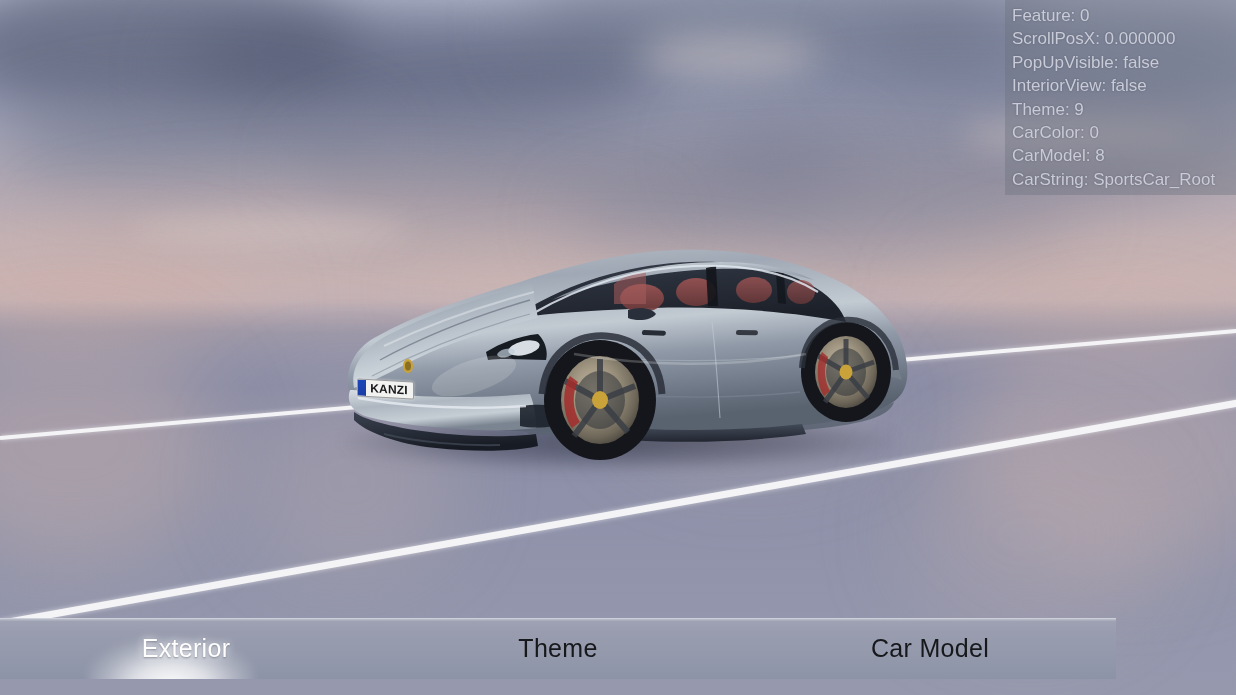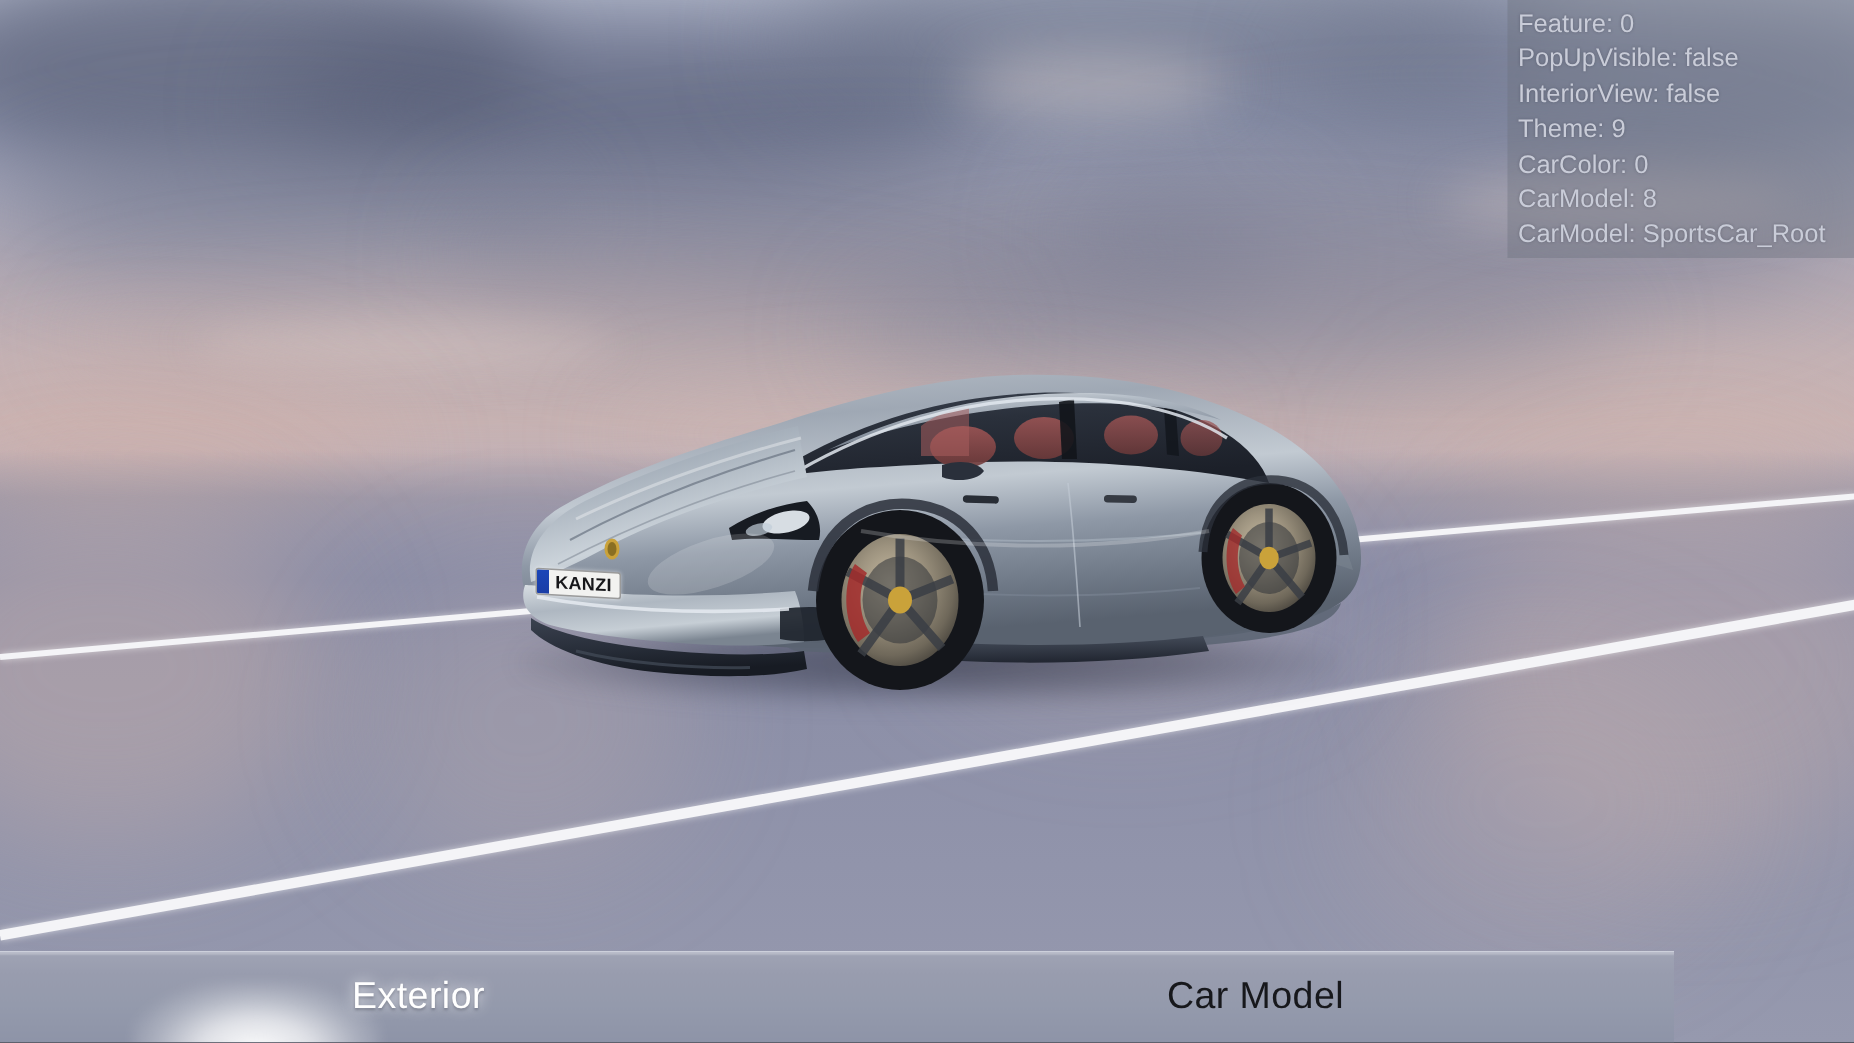--- a/index.html
+++ b/index.html
@@ -174,21 +174,21 @@
     font-size: 17px;
     line-height: 23.4px;
     color: #c9ccd8;
     text-shadow: 0 0 2px rgba(40,44,56,.35);
     white-space: nowrap;
   }
 
   
   .navbar {
     position: absolute;
-    left: 0; bottom: 0;
+    left: 0; bottom: 16px;
     width: 1116px;
     height: 61px;
     background:
       linear-gradient(to bottom,
         #b6b9c6 0px, #b6b9c6 1px,
         #9ea2b3 2px,
         #989cae 14px,
         #949aac 34px,
         #9096a9 50px,
         #8d93a7 61px);
@@ -459,29 +459,31 @@
     </div>
 
     <div class="plate">
       <div class="plate-eu"></div>
       <div class="plate-text">KANZI</div>
     </div>
   </div>
 
   <div class="debug-panel">
     <div class="debug-line">Feature: 0</div>
+    <div class="debug-line">ScrollPosX: 0.000000</div>
     <div class="debug-line">PopUpVisible: false</div>
     <div class="debug-line">InteriorView: false</div>
     <div class="debug-line">Theme: 9</div>
     <div class="debug-line">CarColor: 0</div>
     <div class="debug-line">CarModel: 8</div>
-    <div class="debug-line">CarModel: SportsCar_Root</div>
+    <div class="debug-line">CarString: SportsCar_Root</div>
   </div>
 
   <div class="navbar">
     <div class="nav-glow"></div>
     <div class="nav-tabs">
       <div class="nav-tab active">Exterior</div>
+      <div class="nav-tab">Theme</div>
       <div class="nav-tab">Car Model</div>
     </div>
   </div>
 
 </div>
 
 </body></html>

